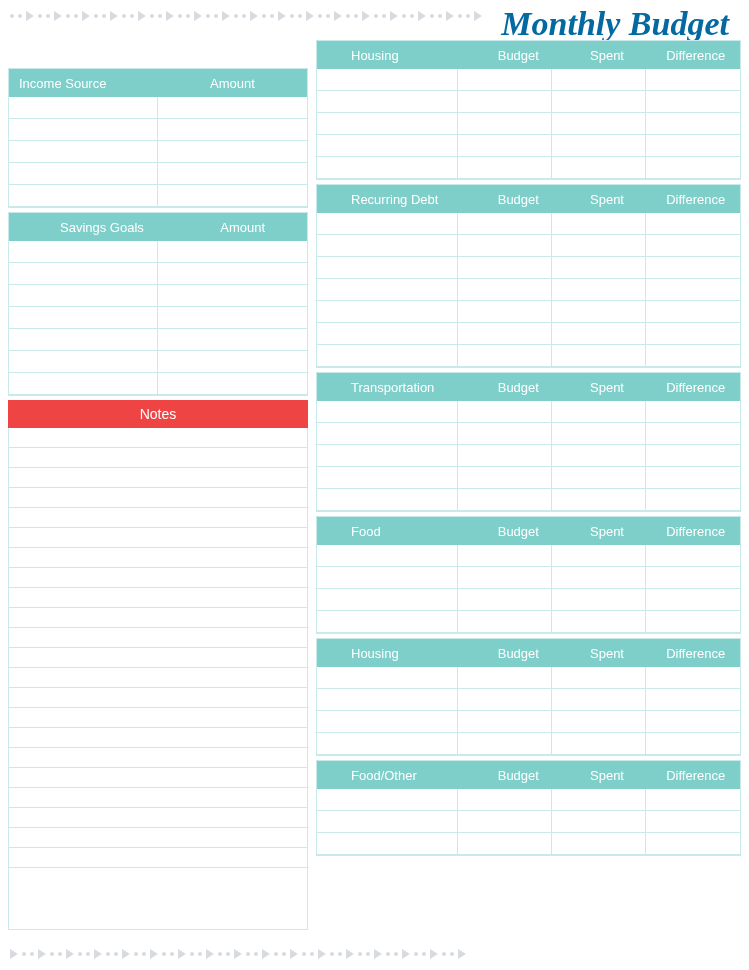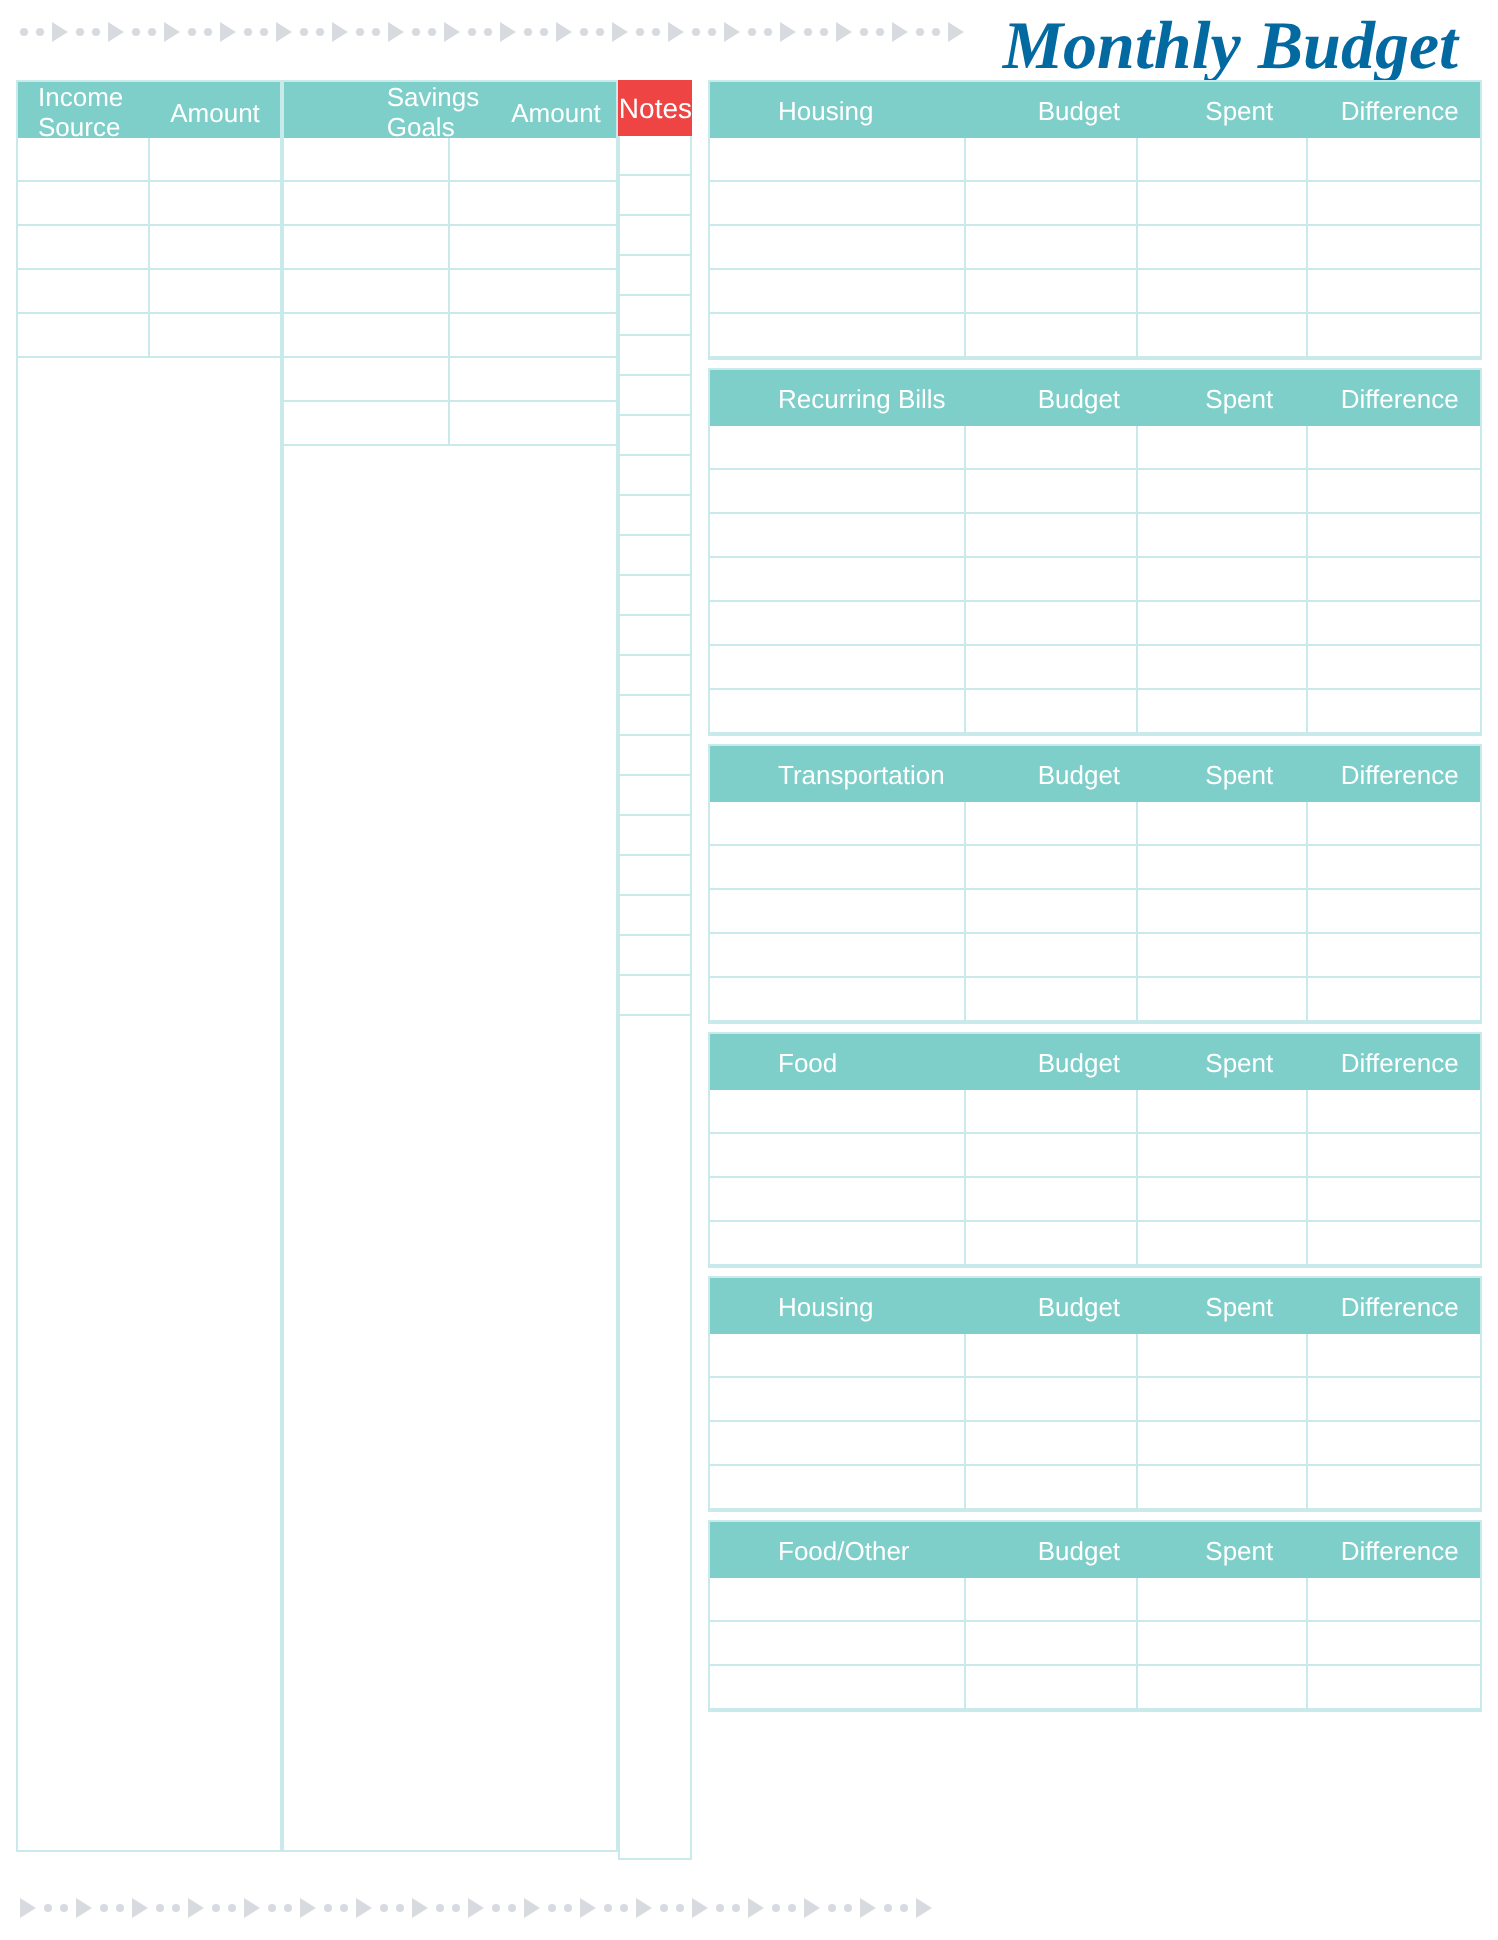--- a/index.html
+++ b/index.html
@@ -69,25 +69,26 @@
       left: 0;
       right: 0;
       bottom: 32px;
       display: flex;
       gap: 0;
       padding: 8px 8px;
     }
 
     
     .left-col {
-      width: 338px;
+      width: 300px;
       flex-shrink: 0;
       display: flex;
-      flex-direction: row;
+      flex-direction: column;
       gap: 0;
+      margin-top: 28px;
     }
 
     
     .right-col {
       flex: 1;
       display: flex;
       flex-direction: column;
       gap: 0;
       padding-left: 8px;
     }
@@ -413,21 +414,21 @@
             <div class="cell"></div>
             <div class="cell"></div>
             <div class="cell"></div>
             <div class="cell"></div>
           </div>
       </div>
     </div>
 
     <div class="section-block">
       <div class="section-header budget-header">
-        <span>Recurring Bills</span>
+        <span>Recurring Debt</span>
         <span>Budget</span>
         <span>Spent</span>
         <span>Difference</span>
       </div>
       <div class="table-rows">
         <div class="table-row four-col">
             <div class="cell"></div>
             <div class="cell"></div>
             <div class="cell"></div>
             <div class="cell"></div>

